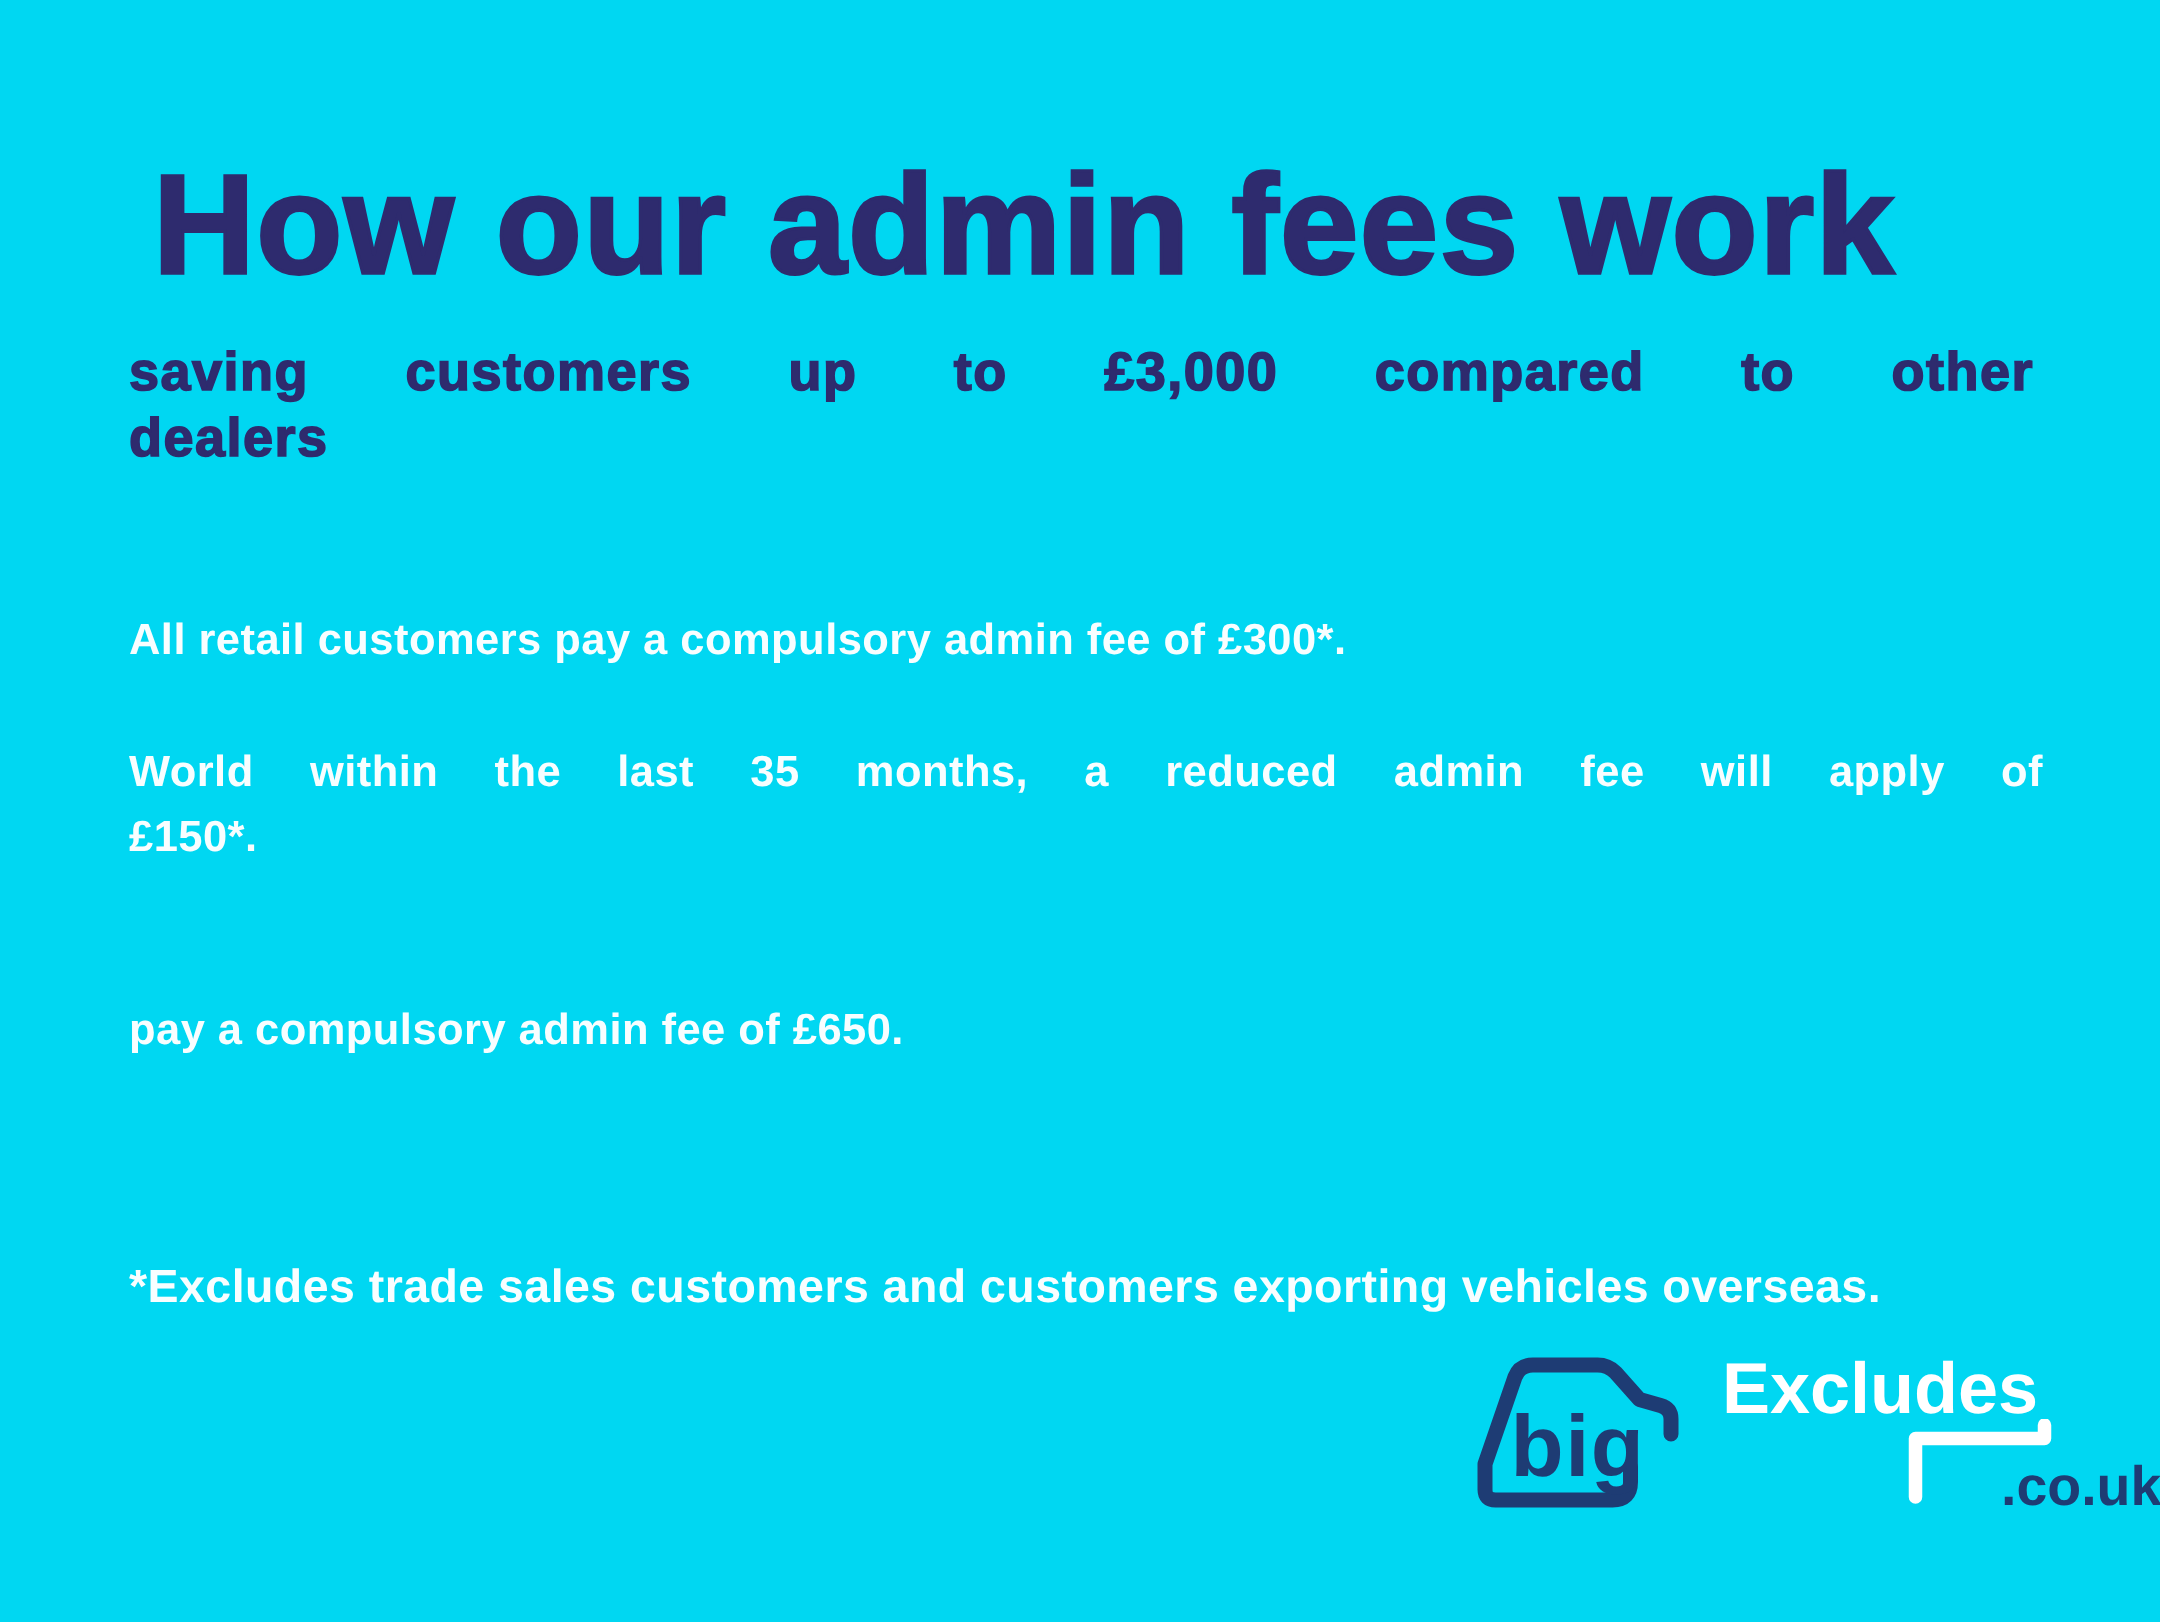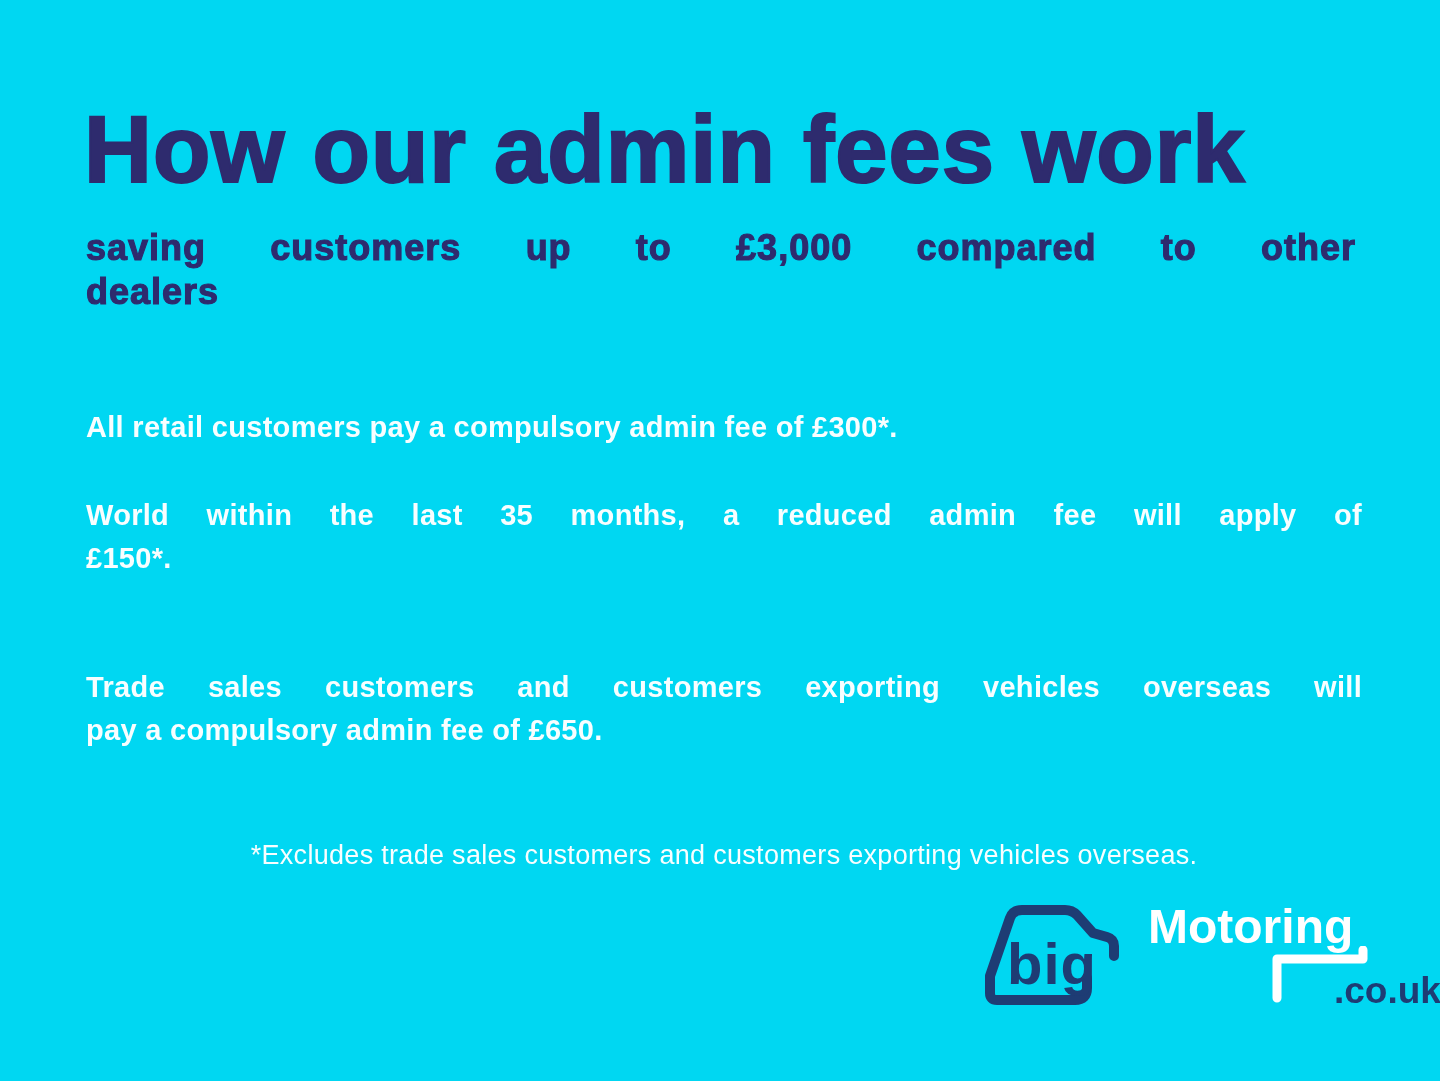--- a/index.html
+++ b/index.html
@@ -14,21 +14,21 @@
     overflow: hidden;
     font-family: "Liberation Sans", sans-serif;
   }
   .poster {
     position: relative;
     width: 1440px; height: 1081px;
     background: var(--bg-color, #00d7f2);
   }
   .page-title {
     position: absolute;
-    left: 84px; top: 103px;
+    left: 102px; top: 103px;
     width: 1280px;
     font-size: 94px;
     font-weight: bold;
     letter-spacing: 1px;
     line-height: 1;
     color: var(--heading-color, #2e2b6e);
     -webkit-text-stroke: 2.2px var(--heading-color, #2e2b6e);
     white-space: nowrap;
   }
   .subheading {
@@ -57,23 +57,23 @@
   .para-trade   { top: 666px; }
   .line { display: block; }
   .line.just {
     text-align: justify;
     text-align-last: justify;
   }
   .footnote {
     position: absolute;
     left: 86px; top: 840px;
     width: 1276px;
-    text-align: center;
-    font-size: 27px;
-    font-weight: normal;
+    text-align: left;
+    font-size: 31px;
+    font-weight: bold;
     letter-spacing: 0.3px;
     color: var(--body-text-color, #f8feff);
   }
   .logo {
     position: absolute;
     left: 983px; top: 896px;
     width: 430px; height: 140px;
   }
   .logo .car-svg { position: absolute; left: 0; top: 0; }
   .logo .motoring, .logo .world {
@@ -113,34 +113,33 @@
   <p class="body-copy para-retail">
     <span class="line">All retail customers pay a compulsory admin fee of £300*.</span>
   </p>
 
   <p class="body-copy para-repeat">
     <span class="line just">World within the last 35 months, a reduced admin fee will apply of</span>
     <span class="line">£150*.</span>
   </p>
 
   <p class="body-copy para-trade">
-    <span class="line just">Trade sales customers and customers exporting vehicles overseas will</span>
     <span class="line">pay a compulsory admin fee of £650.</span>
   </p>
 
   <div class="footnote">*Excludes trade sales customers and customers exporting vehicles overseas.</div>
 
   <div class="logo">
 
     <svg class="car-svg" width="158" height="118" viewBox="0 0 158 118" fill="none" xmlns="http://www.w3.org/2000/svg">
       <path d="M104,82 V92 Q104,104 92,104 H14 Q7,104 7,97 V80 L27,22 Q30,14 39,14 H82 Q89,14 94,19 L110,37 L124,41 Q131,43 131,50 V60" stroke="#1e3c74" stroke-width="10" stroke-linecap="round" stroke-linejoin="round" fill="none"></path>
       <text x="24" y="88" font-family="Liberation Sans, sans-serif" font-size="58" font-weight="bold" fill="#1e3c74" letter-spacing="1">big</text>
     </svg>
 
-    <div class="motoring">Motoring</div>
+    <div class="motoring">Excludes</div>
 
 
     <svg class="step-svg" width="104" height="58" viewBox="0 0 104 58" fill="none" xmlns="http://www.w3.org/2000/svg">
       <polyline points="5,52 5,13 91,13 91,4" stroke="#ffffff" stroke-width="9" stroke-linecap="round" stroke-linejoin="round" fill="none"></polyline>
     </svg>
 
     <div class="domain">.co.uk</div>
   </div>
 
 </div>

